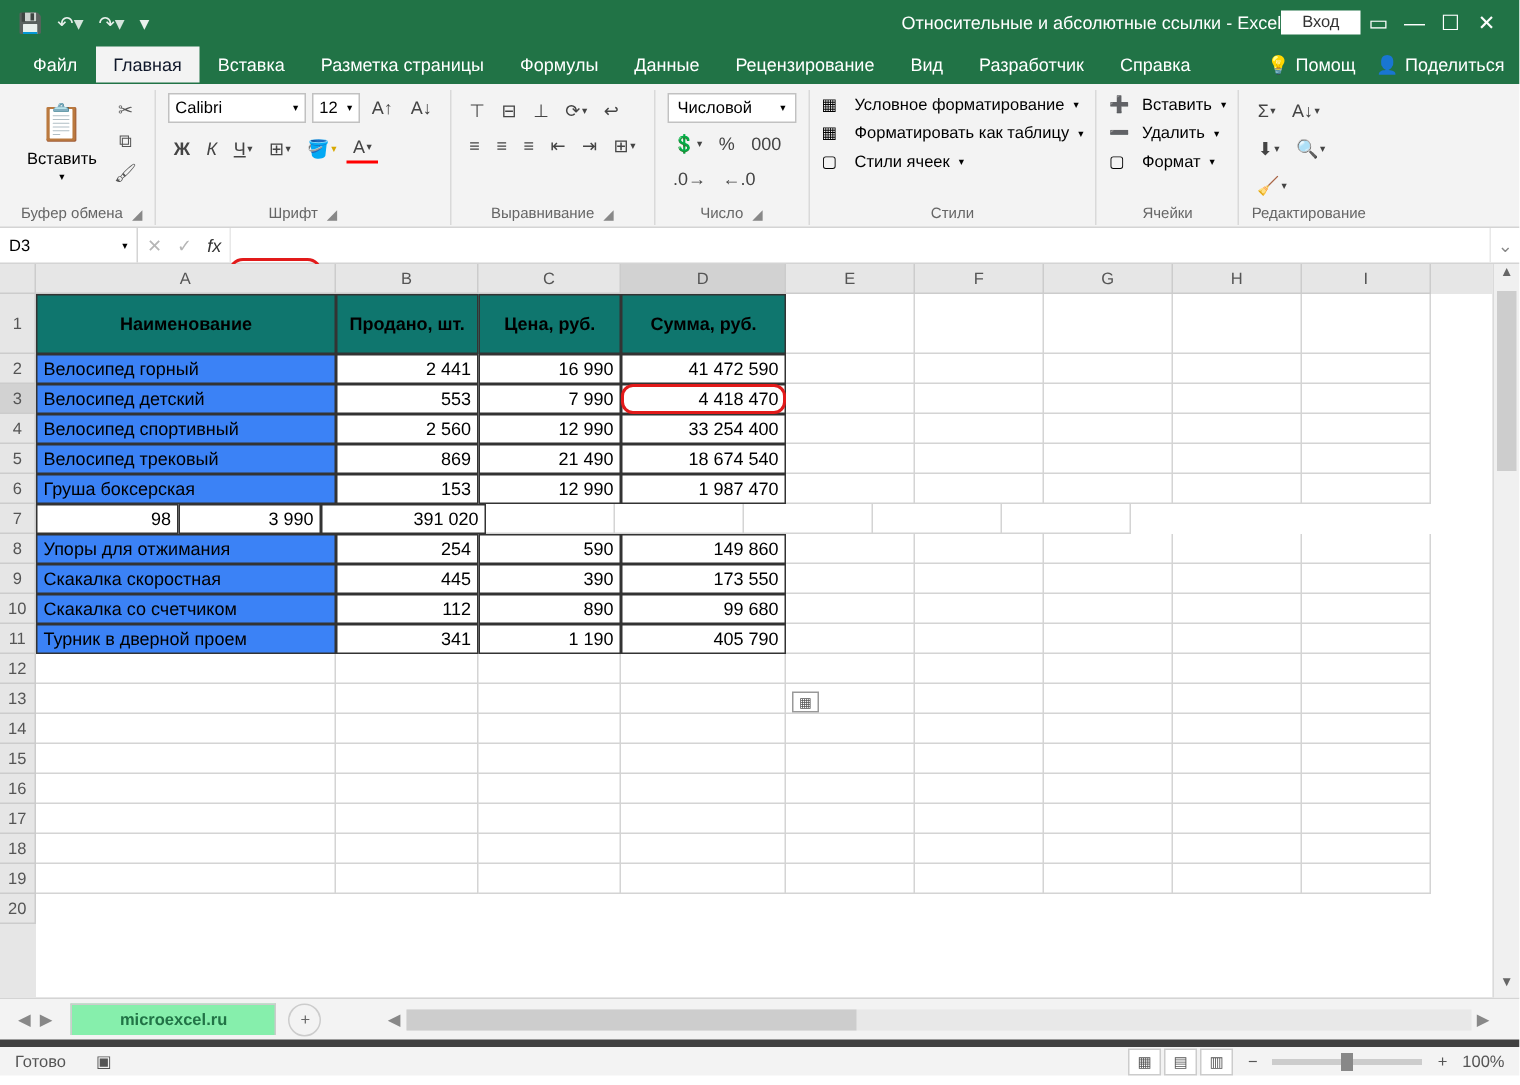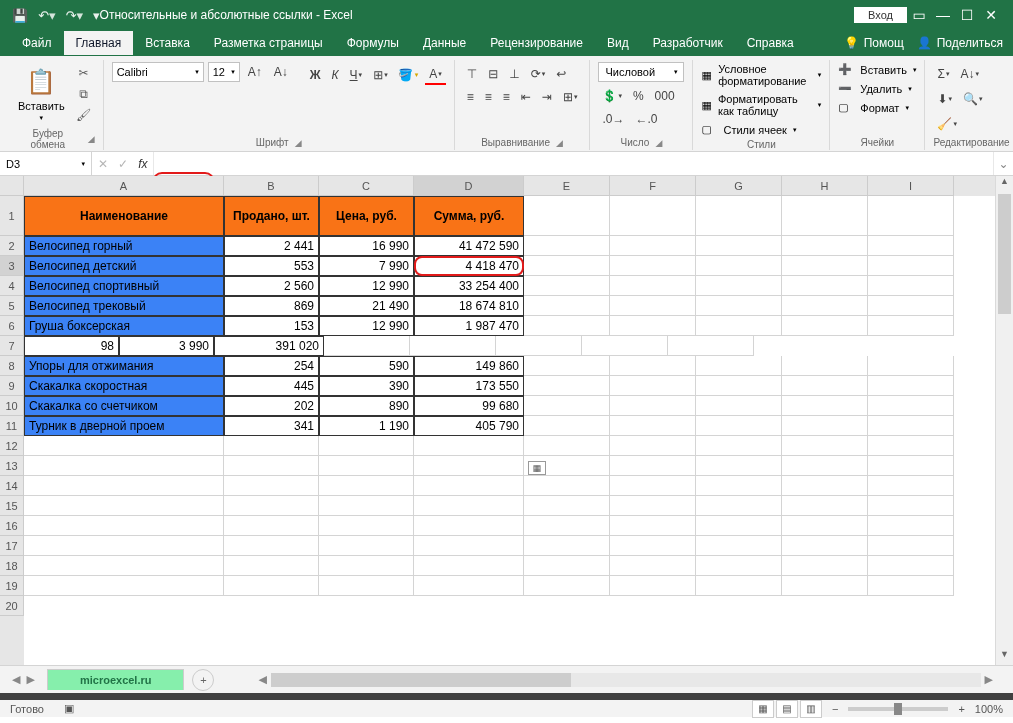--- a/index.html
+++ b/index.html
@@ -2,21 +2,21 @@
 <html><head>
 <meta charset="utf-8">
 <style>
 * { box-sizing: border-box; margin: 0; padding: 0; }
 body { font-family: "Segoe UI", Tahoma, sans-serif; font-size: 12px; background: #fff; overflow: hidden; width: 1013px; height: 723px; }
 
 
 .titlebar { height: 30px; background: #217346; display: flex; align-items: center; color: #fff; padding: 0 4px; }
 .quick-access { display: flex; gap: 10px; align-items: center; padding-left: 8px; }
 .quick-access span { cursor: pointer; font-size: 13px; opacity: 0.9; }
-.title-text { flex: 1; text-align: left; font-size: 12px; }
+.title-text { flex: 1; text-align: right; font-size: 12px; }
 .title-right { display: flex; align-items: center; padding-right: 6px; }
 .login-btn { background: #fff; color: #333; padding: 2px 14px; font-size: 11px; cursor: pointer; }
 .win-btn { font-size: 14px; cursor: pointer; width: 24px; text-align: center; }
 
 
 .ribbon-tabs { height: 26px; background: #217346; display: flex; align-items: center; color: #fff; font-size: 12px; padding-left: 10px; }
 .tab { padding: 5px 12px; cursor: pointer; }
 .tab.active { background: #f3f3f3; color: #0f172a; }
 .tab-right { margin-left: auto; display: flex; align-items: center; padding-right: 10px; gap: 14px; }
 .tab-right span { cursor: pointer; font-size: 12px; display: flex; gap: 4px; align-items: center; }
@@ -62,40 +62,40 @@
 .col-hdr.sel { background: #d2d2d2; }
 .data-rows { position: relative; }
 .row { display: flex; height: 20px; }
 .row.hdr-row { height: 40px; }
 .cell { border-right: 1px solid #d4d4d4; border-bottom: 1px solid #d4d4d4; padding: 0 4px; font-size: 12px; display: flex; align-items: center; overflow: hidden; white-space: nowrap; }
 .c-A { width: 200px; }
 .c-B { width: 95px; }
 .c-C { width: 95px; }
 .c-D { width: 110px; }
 .c-E, .c-F, .c-G, .c-H, .c-I { width: 86px; }
-.hdr-cell { background: #f97316; border: 1px solid #333; font-weight: bold; justify-content: center; text-align: center; }
+.hdr-cell { background: #0f766e; border: 1px solid #333; font-weight: bold; justify-content: center; text-align: center; }
 .name-cell { background: #3b82f6; border: 1px solid #333; }
 .num-cell { border: 1px solid #333; justify-content: flex-end; }
 .sel-border { position: absolute; border: 2.5px solid #e21a1a; border-radius: 8px; pointer-events: none; }
 .scroll-v { width: 18px; background: #f0f0f0; border-left: 1px solid #dadada; position: relative; }
 .scroll-v .thumb { position: absolute; top: 18px; left: 2px; right: 2px; height: 120px; background: #cdcdcd; }
 .scroll-v .arr { position: absolute; left: 0; right: 0; height: 16px; text-align: center; font-size: 9px; color: #666; }
 .autofill-tag { position: absolute; width: 18px; height: 14px; border: 1px solid #999; background: #fff; font-size: 9px; display: flex; align-items: center; justify-content: center; color: #555; }
 
 
 .sheet-bar { height: 28px; border-top: 1px solid #d4d4d4; display: flex; align-items: center; background: #f3f3f3; font-size: 11px; }
 .sheet-nav { display: flex; gap: 6px; padding: 0 12px; color: #888; }
 .sheet-tab { background: #86efac; border: 1px solid #ccc; border-bottom: none; padding: 4px 32px; color: #217346; font-weight: bold; cursor: pointer; }
 .add-sheet { width: 22px; height: 22px; border: 1px solid #ccc; border-radius: 11px; display: flex; align-items: center; justify-content: center; margin-left: 8px; cursor: pointer; color: #666; }
 .hscroll { flex: 1; margin: 0 16px 0 40px; display: flex; align-items: center; }
 .hscroll-track { flex: 1; height: 14px; background: #e8e8e8; position: relative; }
 .hscroll-thumb { position: absolute; left: 0; top: 0; bottom: 0; width: 300px; background: #cdcdcd; }
 
 
-.status-bar { height: 24px; background: #f3f3f3; border-top: 7px solid #404040; display: flex; align-items: center; font-size: 11px; padding: 0 10px; color: #555; }
+.status-bar { height: 24px; background: #f3f3f3; border-top: 5px solid #404040; display: flex; align-items: center; font-size: 11px; padding: 0 10px; color: #555; }
 .status-right { margin-left: auto; display: flex; align-items: center; gap: 10px; }
 .view-btns { display: flex; gap: 2px; }
 .view-btn { width: 22px; height: 18px; border: 1px solid #ccc; background: #fff; display: flex; align-items: center; justify-content: center; cursor: pointer; font-size: 10px; }
 .zoom-slider { width: 100px; height: 4px; background: #ccc; position: relative; }
 .zoom-slider .handle { position: absolute; width: 8px; height: 12px; background: #888; top: -4px; left: 46px; }
 </style>
 </head>
 <body>
 
 <div class="titlebar">
@@ -146,21 +146,21 @@
         <span class="small-btn">🖌</span>
       </div>
     </div>
     <div class="group-label">
         <span>Буфер обмена</span>
         <span class="dialog-launch">◢</span>
       </div>
   </div>
 
   <div class="group">
-    <div class="group-body" style="flex-direction:row;gap:14px">
+    <div class="group-body" style="flex-direction:column;gap:4px">
       <div class="font-row">
         <div class="font-box font-name">
             <span>Calibri</span>
             <span class="dd" style="margin-left:auto">▾</span>
           </div>
         <div class="font-box font-size">
             <span>12</span>
             <span class="dd" style="margin-left:auto">▾</span>
           </div>
         <span class="ico-btn">A↑</span>
@@ -396,21 +396,21 @@
           <div class="cell c-E"></div>
           <div class="cell c-F"></div>
           <div class="cell c-G"></div>
           <div class="cell c-H"></div>
           <div class="cell c-I"></div>
         </div>
         <div class="row">
           <div class="cell c-A name-cell">Велосипед трековый</div>
           <div class="cell c-B num-cell">869</div>
           <div class="cell c-C num-cell">21 490</div>
-          <div class="cell c-D num-cell">18 674 810</div>
+          <div class="cell c-D num-cell">18 674 540</div>
           <div class="cell c-E"></div>
           <div class="cell c-F"></div>
           <div class="cell c-G"></div>
           <div class="cell c-H"></div>
           <div class="cell c-I"></div>
         </div>
         <div class="row">
           <div class="cell c-A name-cell">Груша боксерская</div>
           <div class="cell c-B num-cell">153</div>
           <div class="cell c-C num-cell">12 990</div>
@@ -448,21 +448,21 @@
           <div class="cell c-C num-cell">390</div>
           <div class="cell c-D num-cell">173 550</div>
           <div class="cell c-E"></div>
           <div class="cell c-F"></div>
           <div class="cell c-G"></div>
           <div class="cell c-H"></div>
           <div class="cell c-I"></div>
         </div>
         <div class="row">
           <div class="cell c-A name-cell">Скакалка со счетчиком</div>
-          <div class="cell c-B num-cell">202</div>
+          <div class="cell c-B num-cell">112</div>
           <div class="cell c-C num-cell">890</div>
           <div class="cell c-D num-cell">99 680</div>
           <div class="cell c-E"></div>
           <div class="cell c-F"></div>
           <div class="cell c-G"></div>
           <div class="cell c-H"></div>
           <div class="cell c-I"></div>
         </div>
         <div class="row">
           <div class="cell c-A name-cell">Турник в дверной проем</div>

